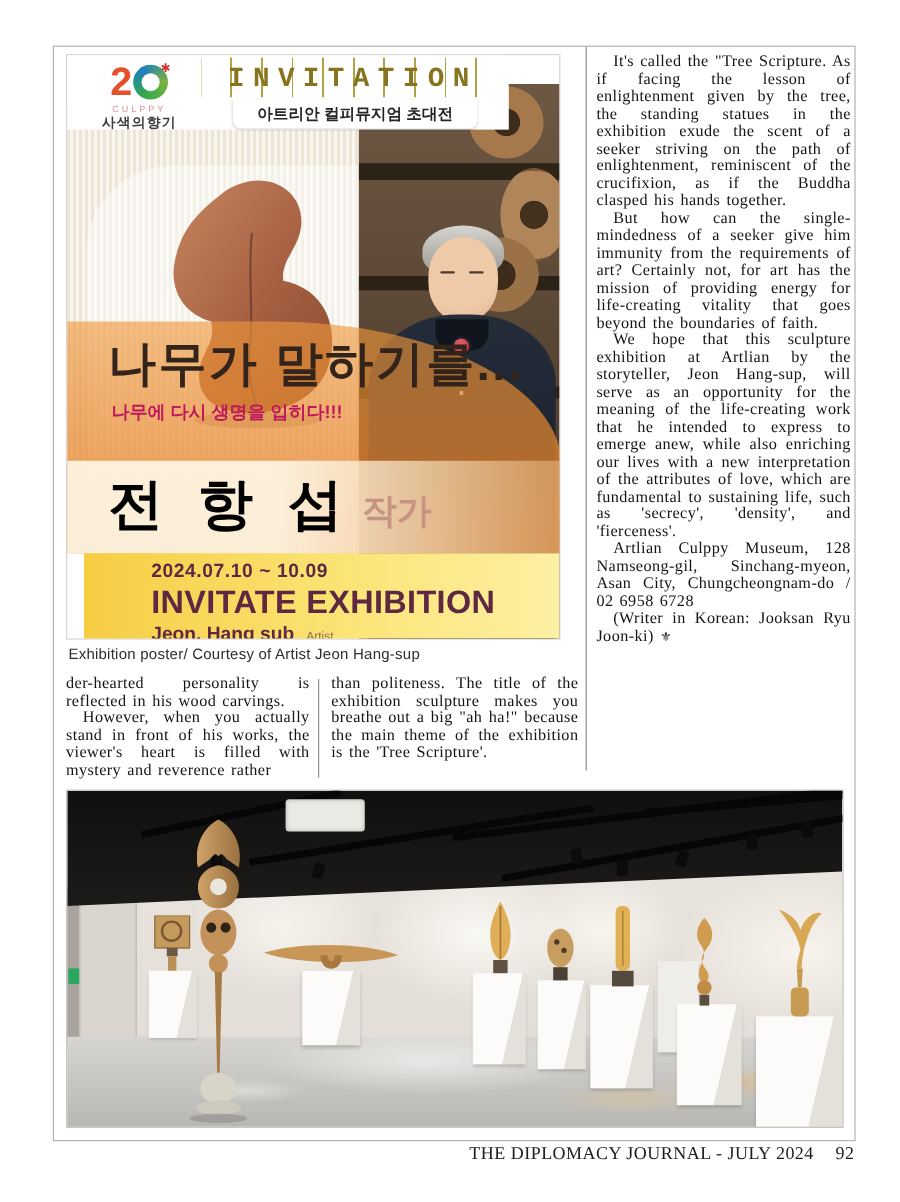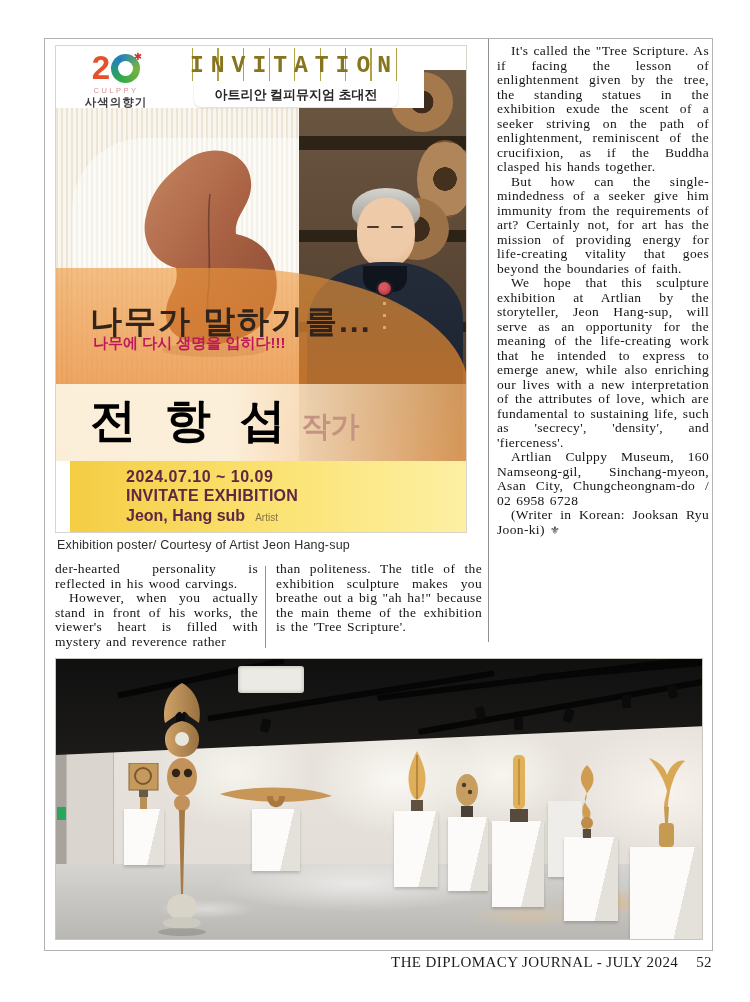--- a/index.html
+++ b/index.html
@@ -49,32 +49,32 @@
   .collar{position:absolute;left:64px;top:196px;width:44px;height:26px;background:#10151d;border-radius:0 0 14px 14px;}
   .brooch{position:absolute;left:79px;top:212px;width:13px;height:13px;border-radius:50%;
           background:radial-gradient(circle at 40% 35%, #d8565e 0 30%, #a51c26);box-shadow:0 0 0 2px #1a202b;}
   .buttons{position:absolute;left:84px;top:232px;width:3px;height:34px;
            background:repeating-linear-gradient(180deg,#cfd2d6 0 3px,transparent 3px 12px);}
   .p-orange{position:absolute;left:0;top:222px;width:412px;height:193px;z-index:3;
             background:linear-gradient(180deg,rgba(238,152,60,.62) 0%,rgba(230,124,36,.8) 100%);
             border-top-right-radius:240px 120px;}
   .p-pale{position:absolute;left:0;top:338px;width:412px;height:77px;z-index:3;
           background:linear-gradient(90deg,rgba(253,246,229,.92) 0 42%,rgba(247,206,148,.42) 100%);}
-  .p-title{position:absolute;left:34px;top:254px;z-index:5;font-weight:bold;font-size:32px;letter-spacing:2px;color:#32241a;
+  .p-title{position:absolute;left:34px;top:230px;z-index:5;font-weight:bold;font-size:40px;letter-spacing:2px;color:#32241a;
            font-family:"Liberation Sans",sans-serif;}
   .p-tag{position:absolute;left:37px;top:288px;z-index:5;font-weight:bold;font-size:15px;color:#be185d;
          font-family:"Liberation Sans",sans-serif;}
   .p-artist{position:absolute;left:34px;top:344px;z-index:5;font-family:"Liberation Sans",sans-serif;white-space:nowrap;}
   .p-artist .kname{font-size:46px;font-weight:800;letter-spacing:8px;color:#000000;}
   .p-artist .ksuffix{font-size:29px;font-weight:700;color:#c593  82;color:#c59382;margin-left:8px;}
   .p-yellow{position:absolute;left:14px;top:415px;width:398px;height:73px;z-index:4;box-sizing:border-box;
             background:linear-gradient(90deg,#f5cd43 0%,#fbe476 55%,#fdf0a4 100%);
             padding:7px 0 0 56px;font-family:"Liberation Sans",sans-serif;color:#5e2742;}
   .p-date{font-size:16px;font-weight:bold;letter-spacing:.5px;}
-  .p-event{font-size:16px;font-weight:bold;letter-spacing:.3px;margin-top:1px;}
+  .p-event{font-size:27px;font-weight:bold;letter-spacing:.3px;margin-top:1px;}
   .p-name{font-size:16px;font-weight:bold;margin-top:2px;}
   .p-role{font-size:10px;font-weight:normal;color:#857049;margin-left:10px;}
   .p-headband{position:absolute;left:0;top:0;width:368px;height:62px;background:#fff;z-index:6;}
   .p-bars{position:absolute;left:112px;top:2px;width:252px;height:33px;z-index:7;
           background:repeating-linear-gradient(90deg,transparent 0 24px,#b1a246 24px 25.5px);}
   .p-inv{position:absolute;left:112px;top:7px;width:252px;z-index:8;text-align:center;
          font-family:Liberation Mono, monospace;font-size:23px;font-weight:bold;color:#86741f;letter-spacing:7px;}
   .p-subbox{position:absolute;left:138px;top:37px;width:204px;height:24px;line-height:24px;z-index:8;background:#fff;
             border-radius:0 0 7px 7px;text-align:center;font-family:"Liberation Sans",sans-serif;
             font-size:13px;font-weight:bold;color:#262626;box-shadow:0 1px 2px rgba(0,0,0,.15);}
@@ -200,21 +200,21 @@
     <p>However, when you actually stand in front of his works, the viewer's heart is filled with mystery and reverence rather</p>
   </div>
   <div class="col-b txt">
     <p style="text-indent:0;">than politeness. The title of the exhibition sculpture makes you breathe out a big "ah ha!" because the main theme of the exhibition is the 'Tree Scripture'.</p>
   </div>
 
   <div class="col-right txt">
     <p>It's called the "Tree Scripture. As if facing the lesson of enlightenment given by the tree, the standing statues in the exhibition exude the scent of a seeker striving on the path of enlightenment, reminiscent of the crucifixion, as if the Buddha clasped his hands together.</p>
     <p>But how can the single-mindedness of a seeker give him immunity from the requirements of art? Certainly not, for art has the mission of providing energy for life-creating vitality that goes beyond the boundaries of faith.</p>
     <p>We hope that this sculpture exhibition at Artlian by the storyteller, Jeon Hang-sup, will serve as an opportunity for the meaning of the life-creating work that he intended to express to emerge anew, while also enriching our lives with a new interpretation of the attributes of love, which are fundamental to sustaining life, such as 'secrecy', 'density', and 'fierceness'.</p>
-    <p>Artlian Culppy Museum, 160 Namseong-gil, Sinchang-myeon, Asan City, Chungcheongnam-do / 02 6958 6728</p>
+    <p>Artlian Culppy Museum, 128 Namseong-gil, Sinchang-myeon, Asan City, Chungcheongnam-do / 02 6958 6728</p>
     <p><span>(Writer in Korean: Jooksan Ryu Joon-ki)</span> <span class="endmark">⚜</span></p>
   </div>
 
   <div class="photo">
     <div class="wall"></div>
     <div class="wall-edge"></div>
     <div class="door"></div>
     <div class="exit"></div>
     <div class="floor"></div>
     <div class="ceiling"></div>
@@ -302,15 +302,15 @@
       <circle cx="36" cy="120" r="8" fill="#c3925a"></circle>
       <path d="M33,127 L39,127 L37,212 L35,212 Z" fill="#a57a45"></path>
       <ellipse cx="36" cy="224" rx="15" ry="13" fill="#d8d4c8"></ellipse>
       <ellipse cx="36" cy="240" rx="19" ry="6" fill="#ccc9bf"></ellipse>
       <ellipse cx="36" cy="249" rx="24" ry="4" fill="rgba(0,0,0,.14)"></ellipse>
     </svg>
   </div>
 
   <div class="footer">
     <span>THE DIPLOMACY JOURNAL - JULY 2024</span>
-    <span class="pagenum">52</span>
+    <span class="pagenum">92</span>
   </div>
 </div>
 
 </body></html>

